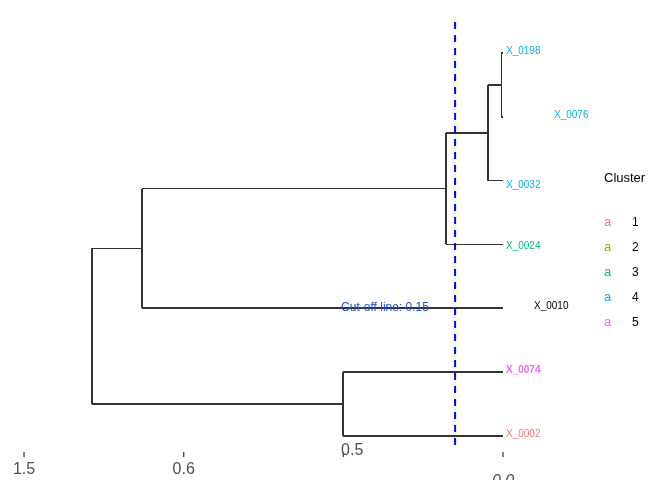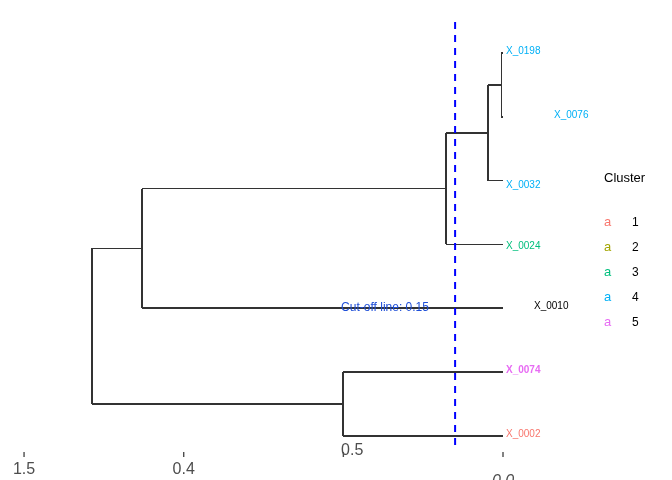--- a/index.html
+++ b/index.html
@@ -129,21 +129,21 @@
       <div class="leaf-label" style="color: rgb(0, 176, 246); left: 506px; top: 45px;">X_0198</div>
       <div class="leaf-label" style="color: rgb(0, 176, 246); left: 506px; top: 108.8px; margin-left: 48px;">X_0076</div>
       <div class="leaf-label" style="color: rgb(0, 176, 246); left: 506px; top: 179px;">X_0032</div>
       <div class="leaf-label" style="color: rgb(0, 191, 125); left: 506px; top: 240px;">X_0024</div>
       <div class="leaf-label" style="color: #000000; left: 506px; top: 300.2px; margin-left: 28px;">X_0010</div>
       <div class="leaf-label" style="color: rgb(231, 107, 243); left: 506px; top: 364px; font-weight: bold;">X_0074</div>
       <div class="leaf-label" style="color: rgb(248, 118, 109); left: 506px; top: 427.8px;">X_0002</div>
     </div>
   <div id="axis-labels">
       <div class="axis-tick-label" style="left: 4.05px; top: 460px; width: 40px;">1.5</div>
-      <div class="axis-tick-label" style="left: 163.7px; top: 460px; width: 40px;">0.4</div>
+      <div class="axis-tick-label" style="left: 163.7px; top: 460px; width: 40px;">0.6</div>
       <div class="axis-tick-label" style="left: 323.35px; top: 441px; width: 40px; text-align: right;">0.5</div>
       <div class="axis-tick-label" style="left: 483px; top: 472px; width: 40px; font-style: italic;">0.0</div>
     </div>
 
   <div id="cutoff-label" style="left: 341.105px; top: 300.2px;">Cut-off line: 0.15</div>
 
   <div id="legend">
     <div id="legend-title">Cluster</div>
     <div id="legend-items">
         <div class="legend-row">

